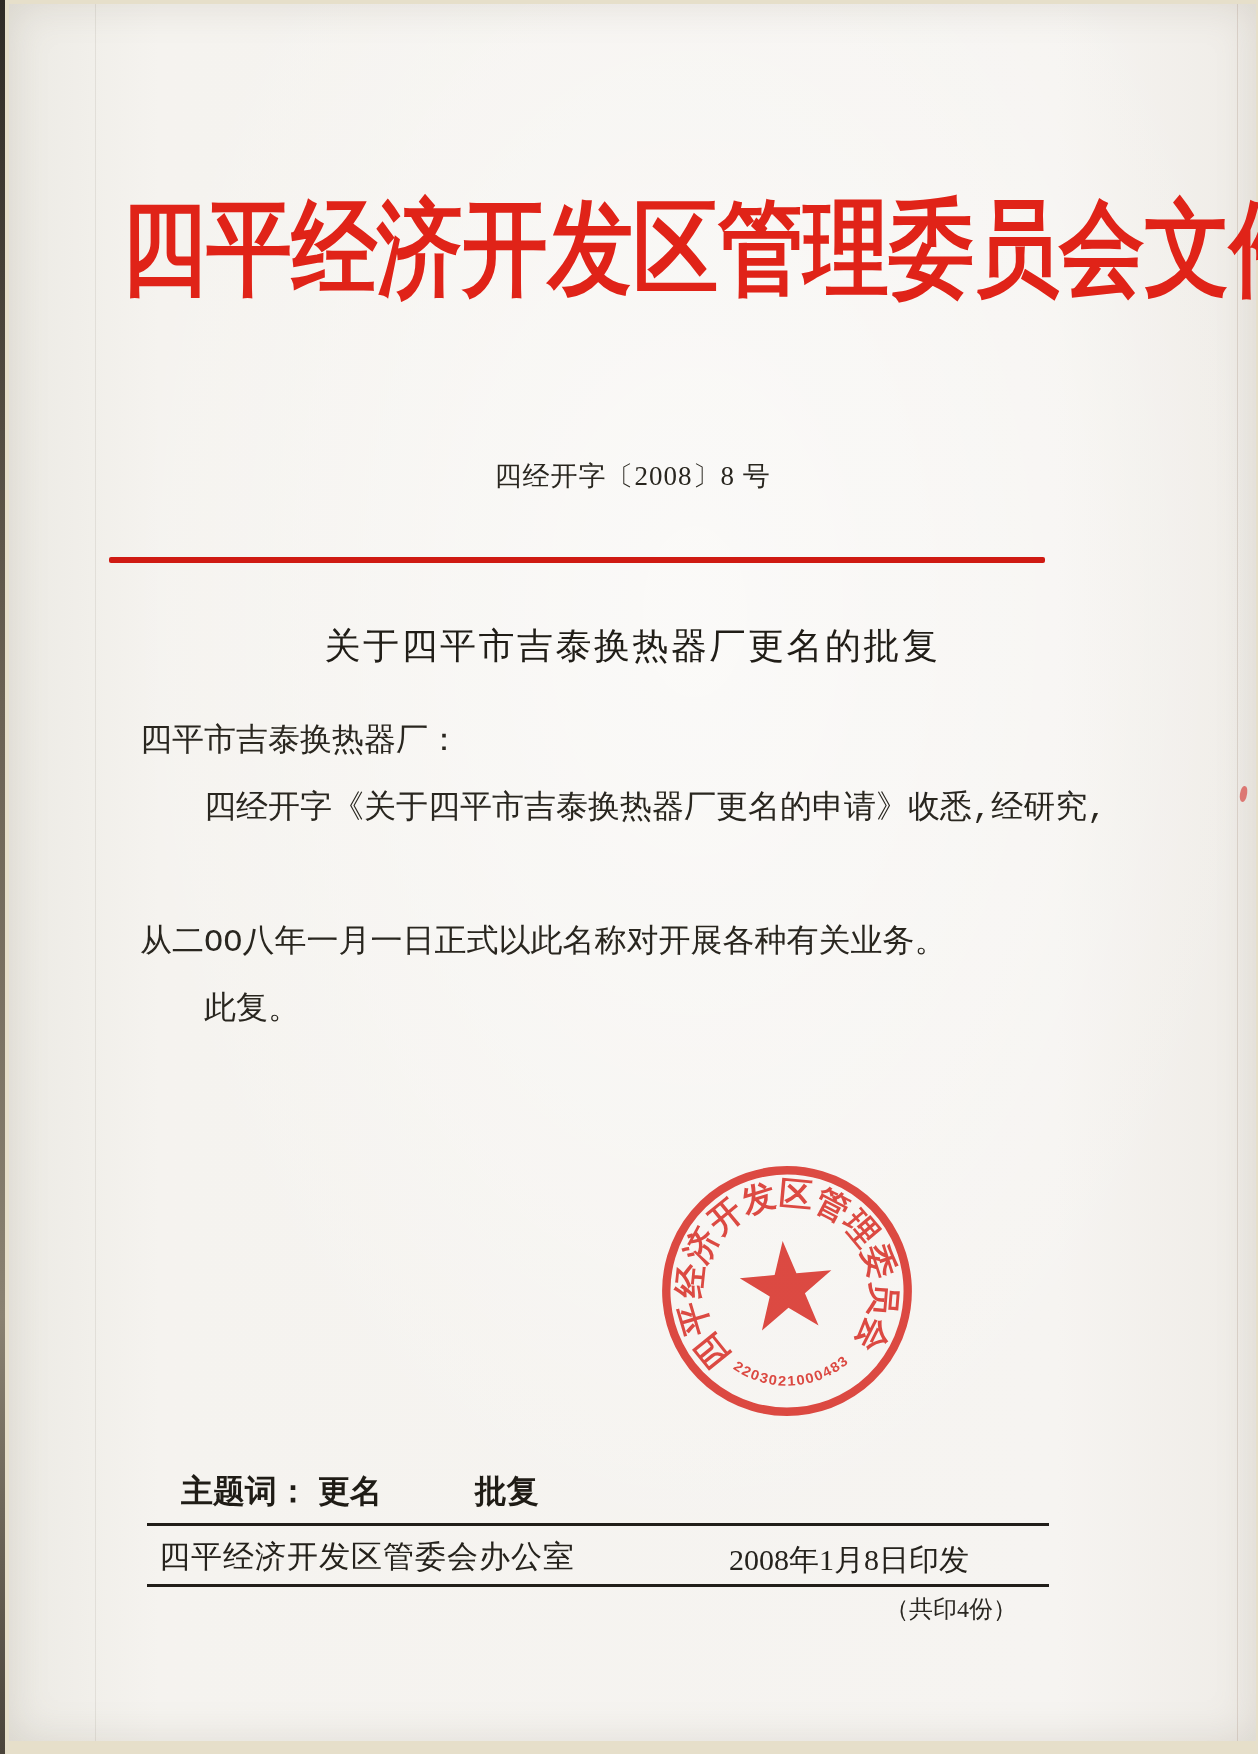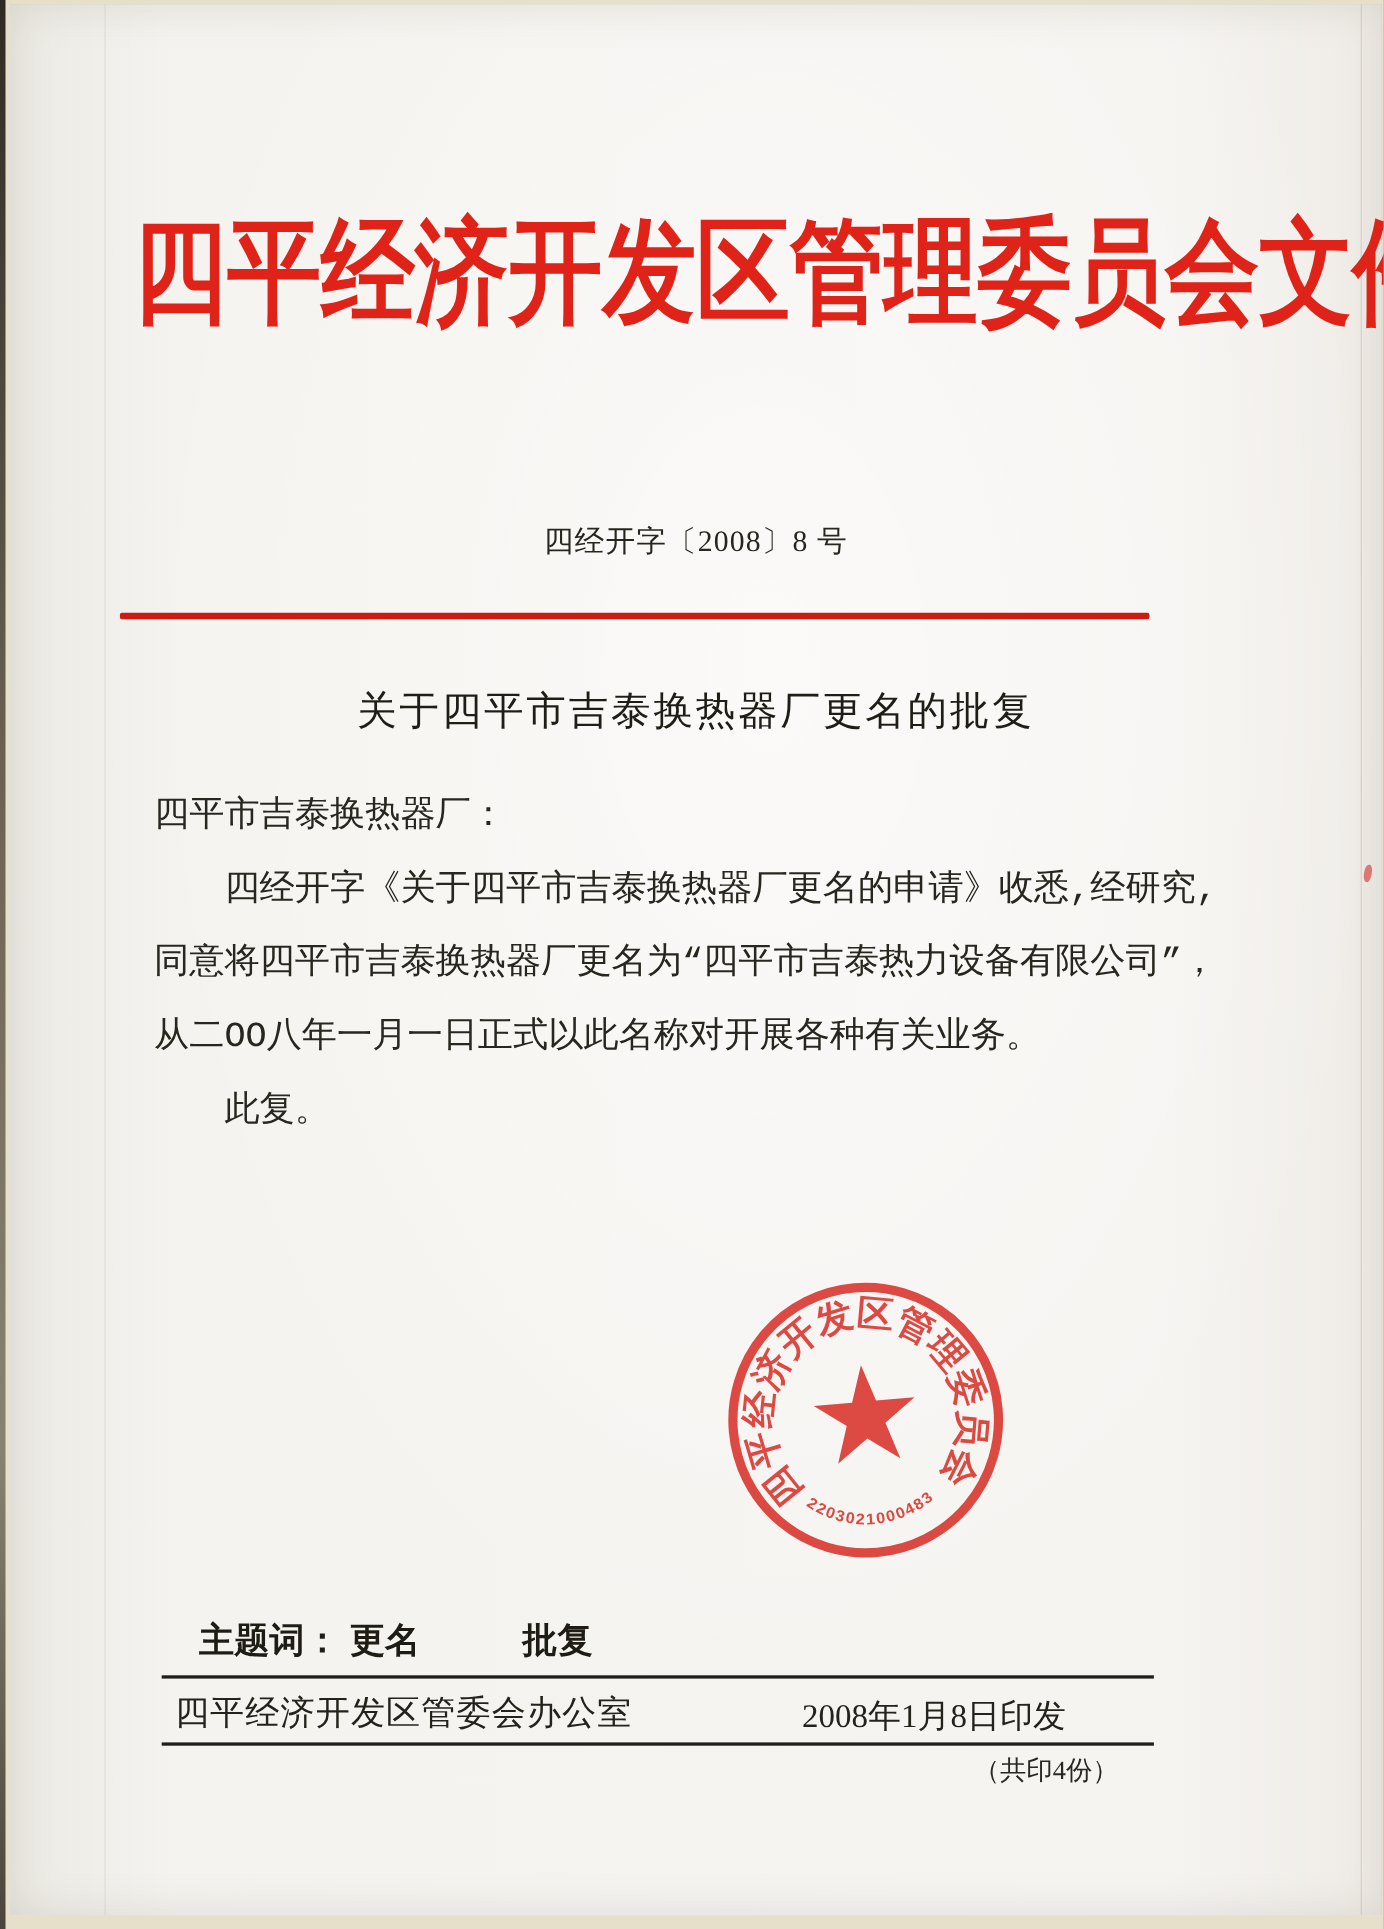--- a/index.html
+++ b/index.html
@@ -16,21 +16,21 @@
       radial-gradient(ellipse at 55% 35%, rgba(255,255,255,.55), rgba(255,255,255,0) 60%),
       linear-gradient(90deg,#eceae4,#f5f3ef 12%,#f6f4f1 84%,#efece7);
     box-shadow:inset 0 0 40px rgba(120,110,90,.18);
   }
   .crease{position:absolute;top:0;bottom:0;width:1px;background:rgba(90,80,60,.10);}
   .crease.c1{left:86px;}
   .crease.c2{left:1228px;background:rgba(150,120,100,.22);}
   .red-smudge{position:absolute;left:1231px;top:782px;width:7px;height:16px;
     background:rgba(214,60,55,.65);border-radius:50% 40% 50% 45%;transform:rotate(8deg);}
   .abs{position:absolute;}
-  .center{left:0;width:100%;text-align:center;margin-top:16px;}
+  .center{left:0;width:100%;text-align:center;}
   .header-title{
     top:180px;margin:0;font-size:104px;font-weight:bold;
     color:var(--header-red,#e02318);white-space:nowrap;
     transform:scaleX(.82);transform-origin:50% 50%;
     letter-spacing:0;line-height:1.25;
   }
   .doc-number{top:454px;font-size:27px;color:var(--ink-black,#29261f);letter-spacing:1px;}
   .red-rule{top:553px;left:100px;width:936px;height:6px;
     background:var(--rule-red,#cf1a12);border-radius:2px;}
   .doc-title{top:618px;margin:0;font-size:36px;font-weight:normal;letter-spacing:2.5px;
@@ -76,21 +76,20 @@
     <h1 class="abs center header-title">四平经济开发区管理委员会文件</h1>
 
     <div class="abs center doc-number">四经开字〔2008〕8 号</div>
 
     <div class="abs red-rule"></div>
 
     <h2 class="abs center doc-title">关于四平市吉泰换热器厂更名的批复</h2>
 
     <div class="abs body-text salutation">四平市吉泰换热器厂：</div>
     <div class="abs body-text indent bl0">四经开字《关于四平市吉泰换热器厂更名的申请》收悉,经研究,</div>
-    <div class="abs body-text bl1">同意将四平市吉泰换热器厂更名为“四平市吉泰热力设备有限公司”，</div>
     <div class="abs body-text bl2">从二OO八年一月一日正式以此名称对开展各种有关业务。</div>
     <div class="abs body-text indent closing">此复。</div>
 
 
     <svg class="abs seal" viewBox="0 0 280 280" xmlns="http://www.w3.org/2000/svg">
       <defs>
         <path id="arcTop" d="M 75 205 A 92 92 0 1 1 205 205"></path>
         <path id="arcBottom" d="M 74.4 218.1 A 102 102 0 0 0 205.6 218.1"></path>
       </defs>
       <circle class="seal-ring" cx="140" cy="140" r="130"></circle>

